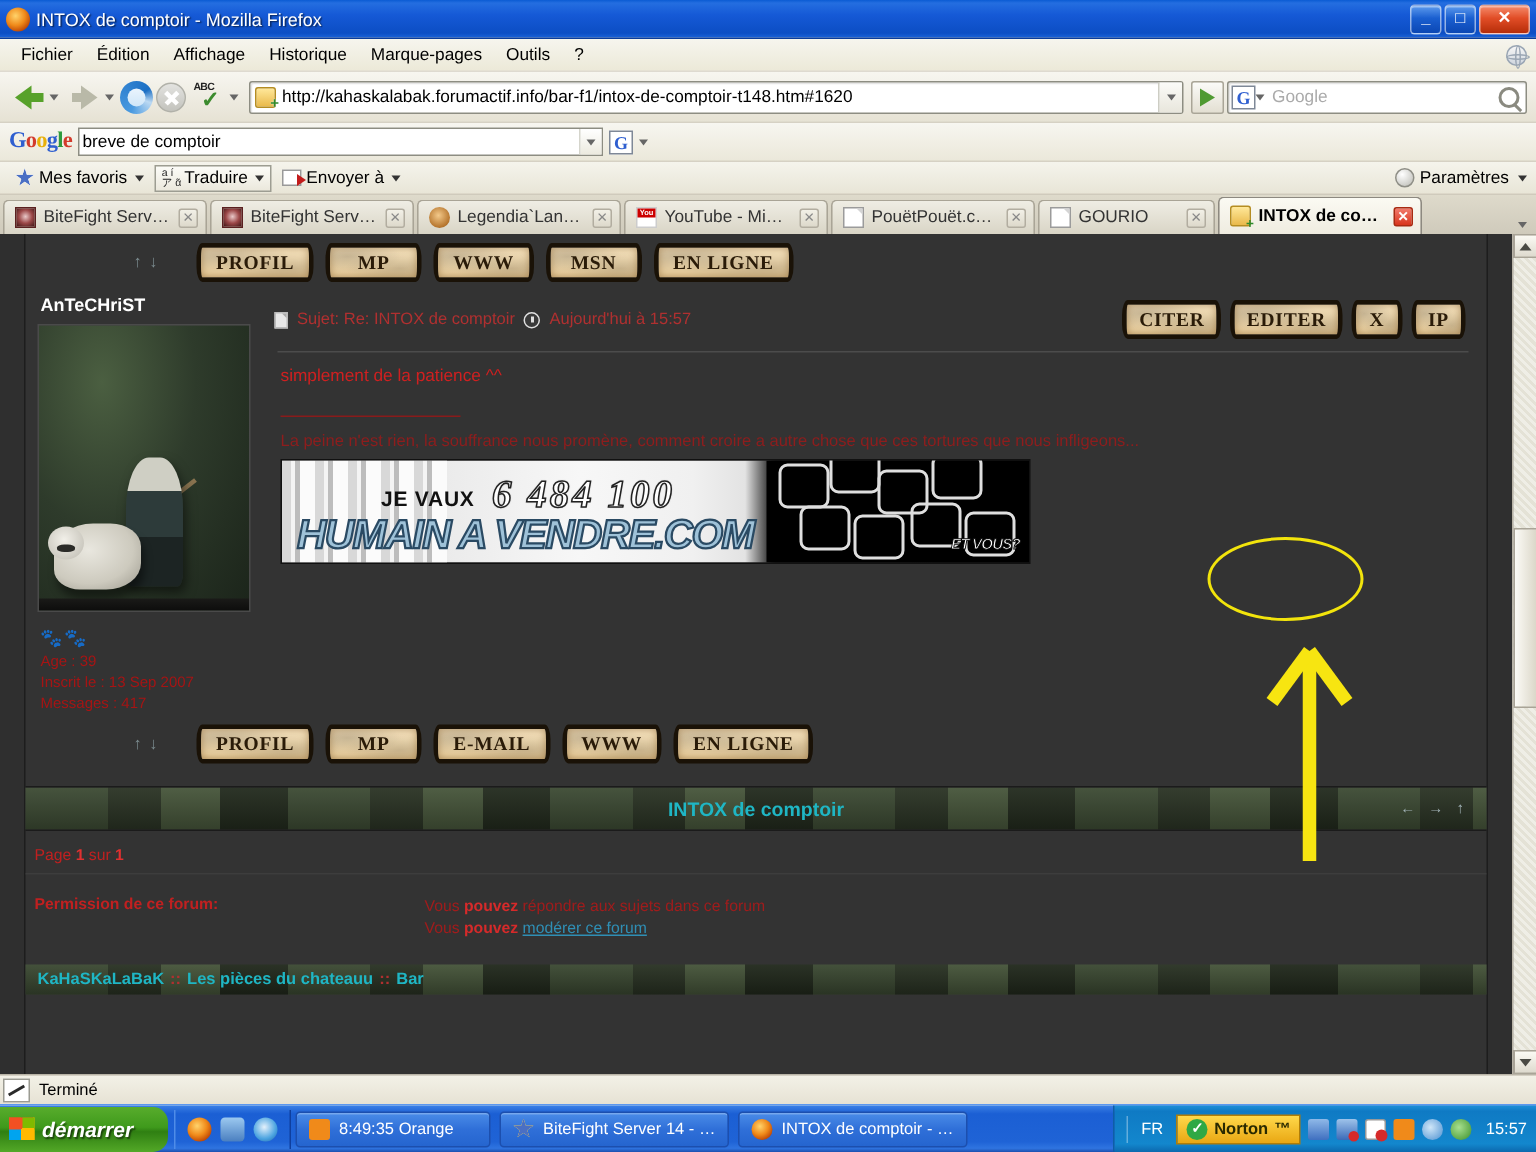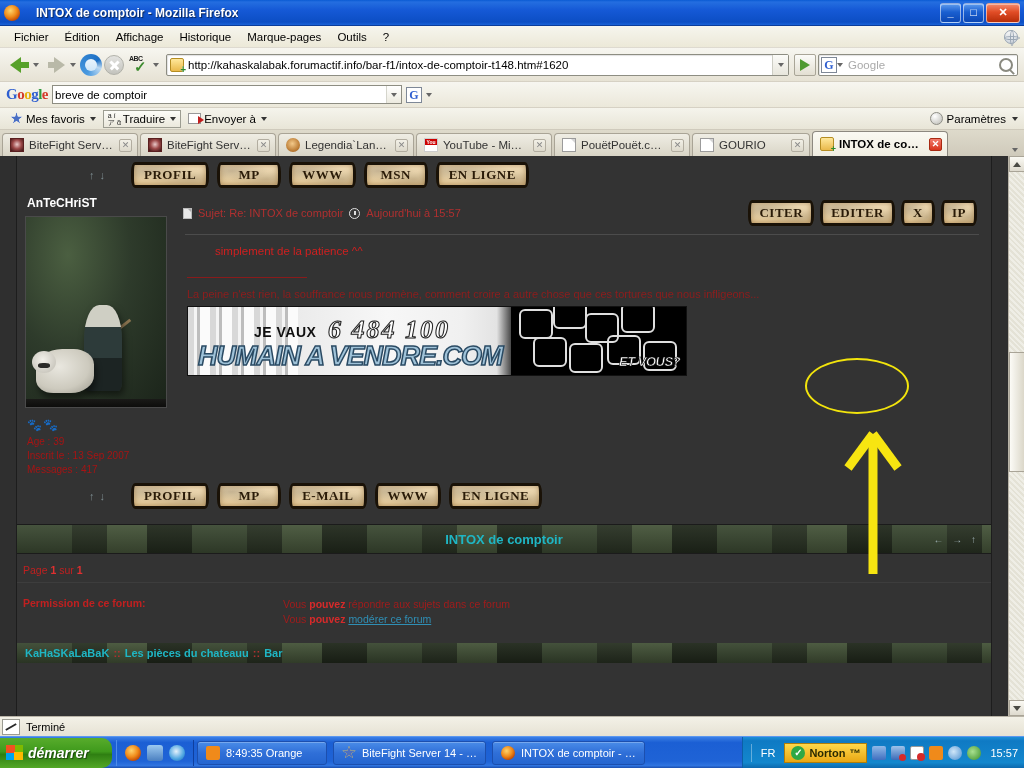--- a/index.html
+++ b/index.html
@@ -28,23 +28,23 @@
     border-bottom: 1px solid #0a3c9b;
     position: relative;
   }
   .titlebar .tb-icon {
     width: 16px; height: 16px; margin-right: 4px;
     border-radius: 50%;
     background: radial-gradient(circle at 40% 35%, #ffd36b 0%, #f08a1a 45%, #c14a06 75%, #5a2a6a 100%);
     flex: none;
   }
   .titlebar .tb-title {
-    color: #fff; font-weight: bold; font-size: 12px;
+    color: #fff; font-weight: normal; font-size: 12px;
     text-shadow: 1px 1px 1px rgba(0,0,0,.6);
-    white-space: nowrap; overflow: hidden; margin-left: 12px;
+    white-space: nowrap; overflow: hidden;
   }
   .tb-buttons { margin-left: auto; display: flex; gap: 2px; padding-right: 2px; }
   .tb-btn {
     width: 21px; height: 20px; border-radius: 3px;
     border: 1px solid rgba(255,255,255,.55);
     display: flex; align-items: center; justify-content: center;
     color: #fff; font-size: 11px; font-weight: bold;
     background: linear-gradient(to bottom,#5d9bee,#1a5fd0 45%,#0b47b4);
     box-shadow: inset 0 1px 0 rgba(255,255,255,.4);
   }
@@ -372,21 +372,21 @@
   .subj-ico::after{content:'';position:absolute;right:0;top:0;border-top:3px solid #aaa;border-left:3px solid transparent;}
   .clock-ico {
     width:11px;height:11px;border-radius:50%;border:1.5px solid #e0e0e0;background:#3a3a3a;position:relative;flex:none;
   }
   .clock-ico::after{content:'';position:absolute;left:4px;top:2px;width:1.5px;height:4px;background:#e0e0e0;}
   .subj-text { color:#b03030; font-size:11px; }
   .head-right { margin-left:auto; display:flex; align-items:center; gap:6px; padding-right:4px; }
   .hr-line { border:0; border-top:1px solid #4c4c4c; margin: 0 2px 10px 2px; }
 
   .post-body { padding: 0 4px 6px 4px; }
-  .post-text { color:#cf2020; font-size:11.5px; padding-bottom: 16px; margin-left: 28px; }
+  .post-text { color:#cf2020; font-size:11.5px; padding-bottom: 16px; }
   .sig-sep { width: 120px; border-top:1px solid #8a1b1b; margin: 4px 0 10px 0; }
   .sig-text { color:#8e1d1d; font-size:11px; padding-bottom: 6px; }
 
   
   .banner {
     width: 500px; height: 70px; position: relative; overflow:hidden;
     background: linear-gradient(to right,#8f8f8f 0%,#e7e7e7 16%,#f7f7f7 40%,#f0f0f0 55%,#e3e3e3 62%,#0a0a0a 66%,#000 100%);
     border:1px solid #111;
   }
   .bnr-bars { position:absolute; left:0; top:0; bottom:0; width:110px;
@@ -413,21 +413,21 @@
   .bnr-cells {
     position:absolute; right:0; top:0; width: 175px; height:100%;
     background: #000;
   }
   .bnr-cell {
     position:absolute; width: 34px; height: 30px; border:2px solid #dfdfdf; border-radius:6px;
     background: transparent;
   }
   .bnr-etvous {
     position:absolute; right: 6px; bottom: 6px;
-    color:#fff; font-size:13px; font-weight:bold; font-style:italic;
+    color:#fff; font-size:10px; font-weight:bold; font-style:italic;
     -webkit-text-stroke:.6px #000; letter-spacing:-.5px;
   }
 
   
   .woodbar {
     height: 30px; margin: 9px 0 0 0;
     background:
       linear-gradient(to bottom, rgba(255,255,255,.05), rgba(0,0,0,.25)),
       repeating-linear-gradient(90deg,#3c4a33 0 55px,#2a3324 55px 90px,#46553a 90px 130px,#222a1d 130px 175px);
     display:flex; align-items:center; justify-content:center; position:relative;

